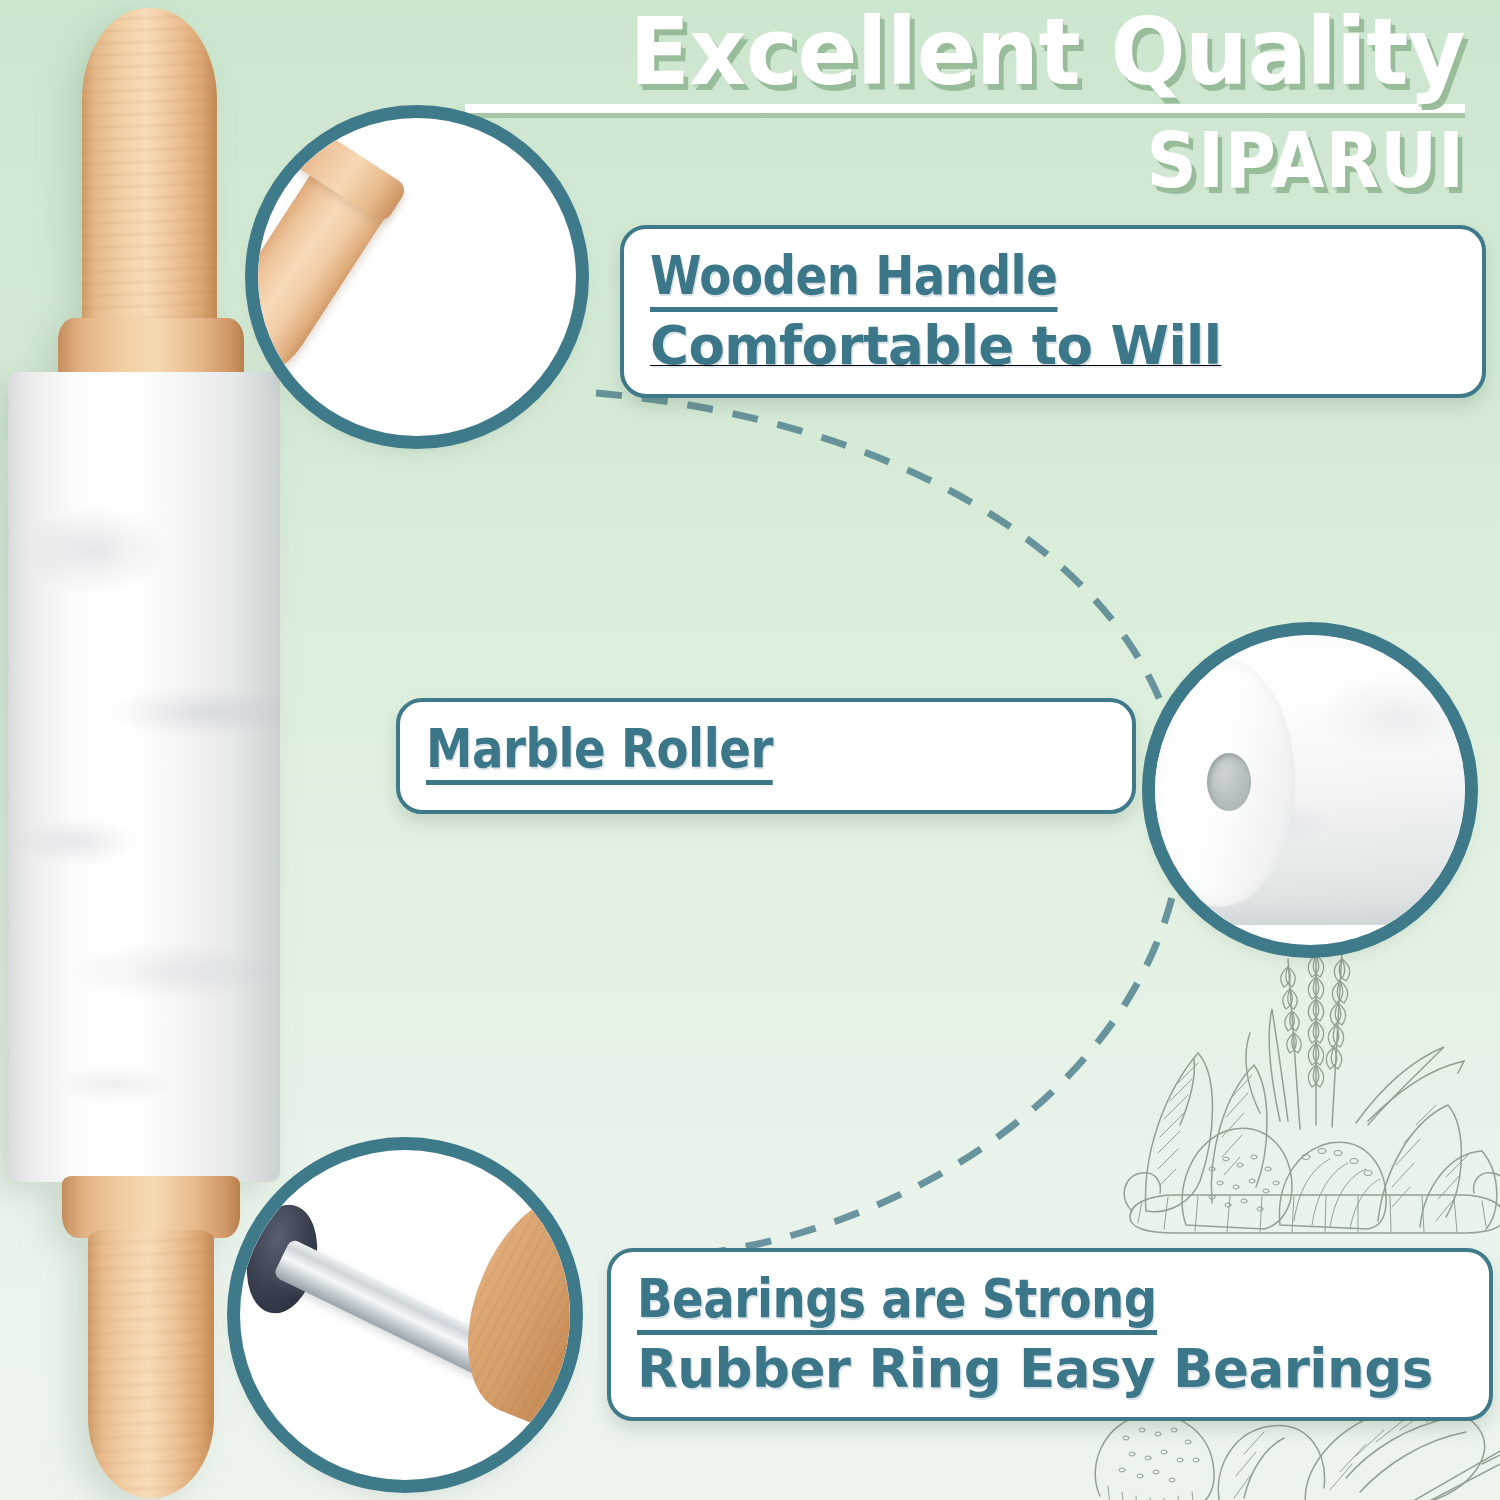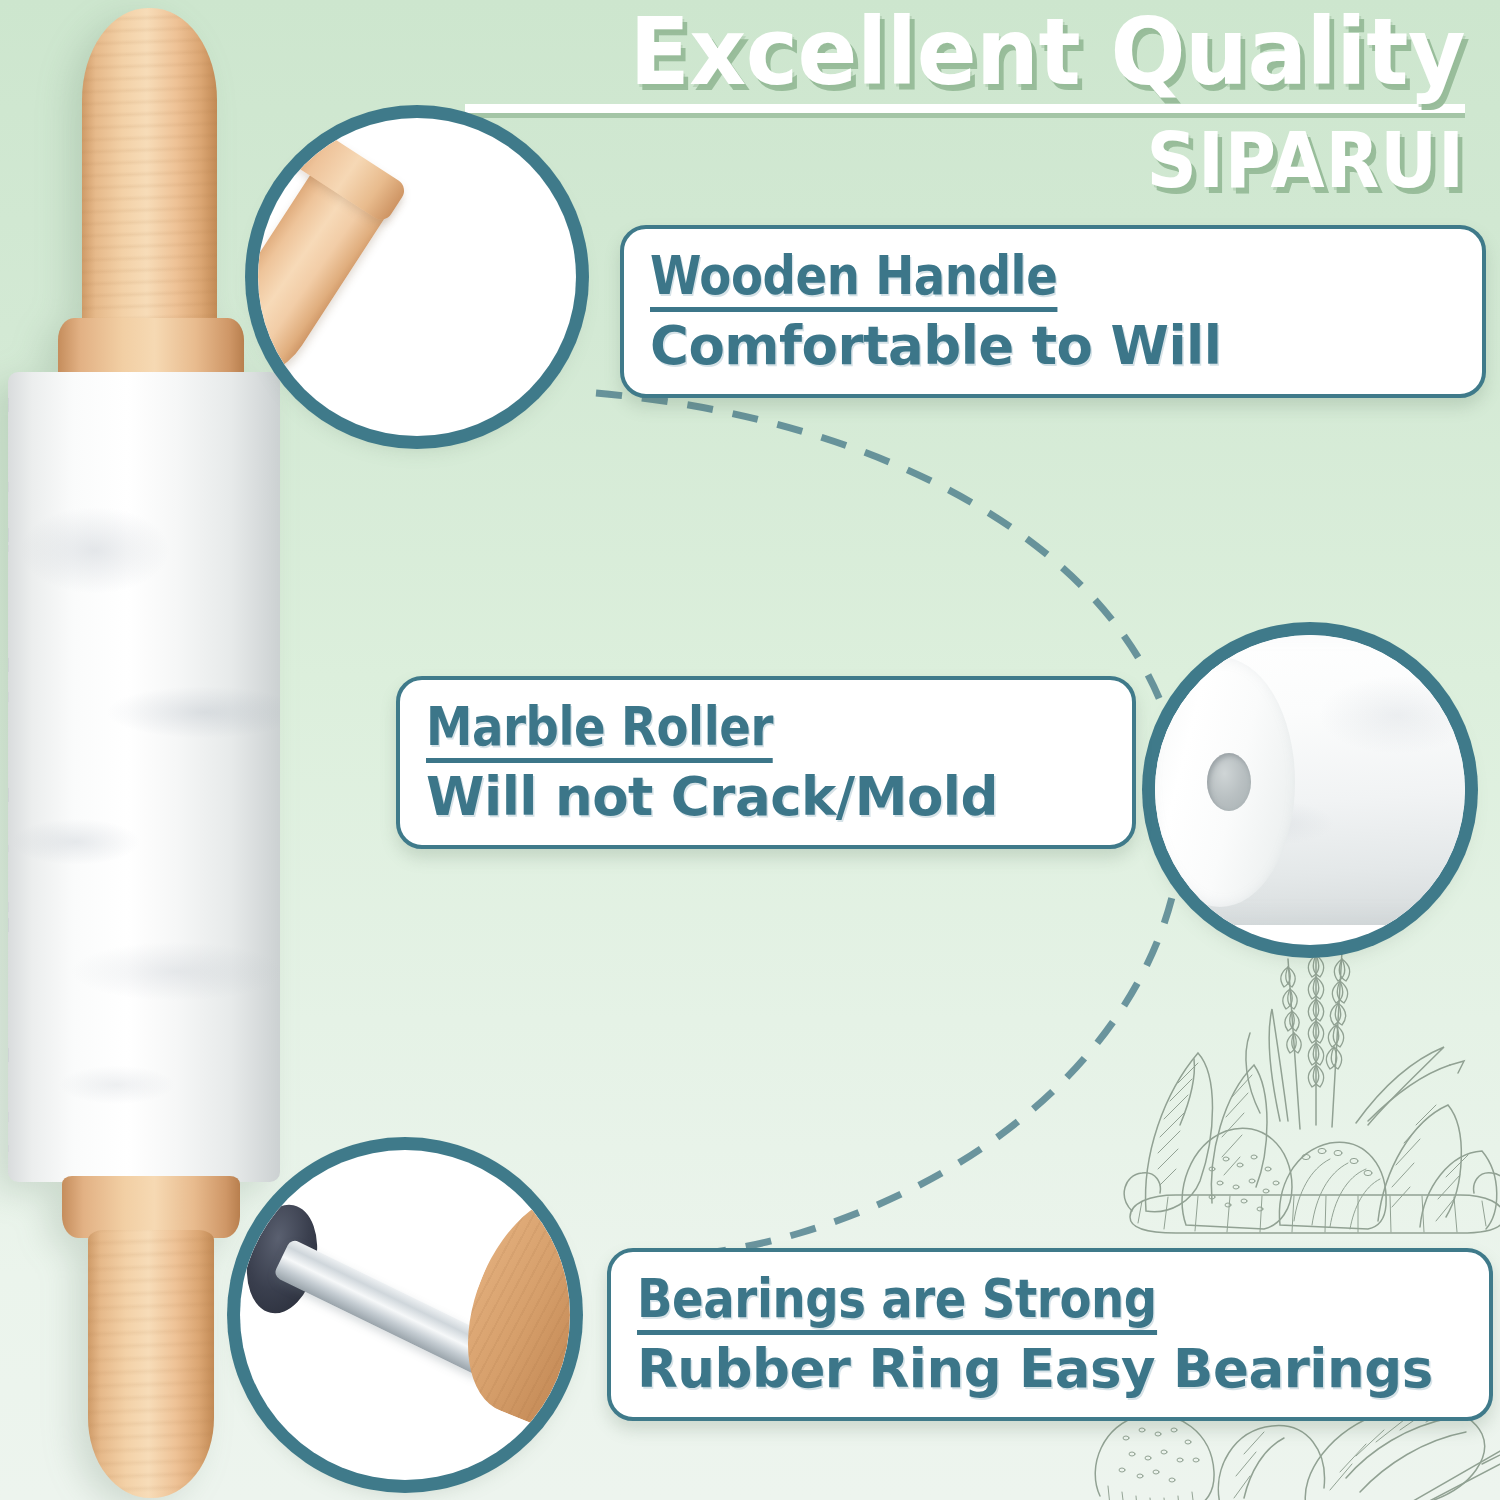--- a/index.html
+++ b/index.html
@@ -276,22 +276,22 @@
     text-shadow:1.5px 1.5px 0 rgba(120,160,175,0.30);
   }
   .callout .line.underline{
     display:inline-block;
     border-bottom:5px solid #3c7689;
     padding-bottom:3px;
     margin-bottom:5px;
   }
   .callout .row{ display:block; }
 
-  #callout-handle{ left:620px; top:225px; width:866px; }
-  #callout-roller{ left:396px; top:676px; width:740px; }
+  #callout-handle{ left:620px; top:225px; width:866px;text-decoration:underline; }
+  #callout-roller{ left:396px; top:698px; width:740px; }
   #callout-bearing{ left:600px; top:1248px; width:886px;margin-left:7px; }
 
   
   .bread{
     position:absolute;
     pointer-events:none;
     opacity:.92;
   }
   #bread-top{ left:1120px; top:925px; width:390px; height:310px; }
   #bread-bottom{ left:1078px; top:1368px; width:430px; height:140px; }
@@ -542,23 +542,20 @@
     </span>
     <span class="row">
       <span class="line">Comfortable to Will</span>
     </span>
   </div>
 
   <div class="callout" id="callout-roller">
     <span class="row">
       <span class="line underline">Marble Roller</span>
     </span>
-    <span class="row">
-      <span class="line">Will not Crack/Mold</span>
-    </span>
   </div>
 
   <div class="callout" id="callout-bearing">
     <span class="row">
       <span class="line underline">Bearings are Strong</span>
     </span>
     <span class="row">
       <span class="line">Rubber Ring Easy Bearings</span>
     </span>
   </div>

